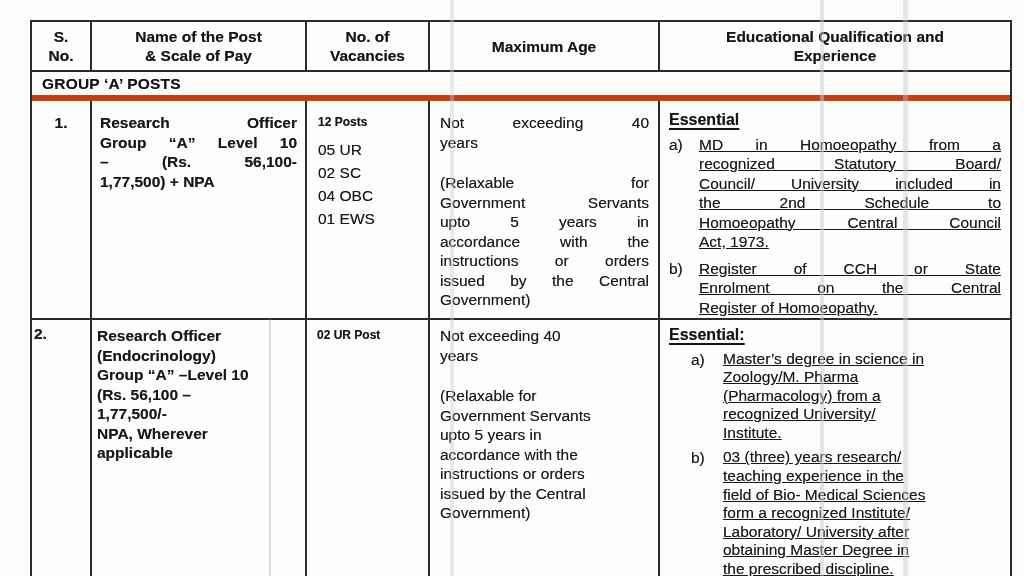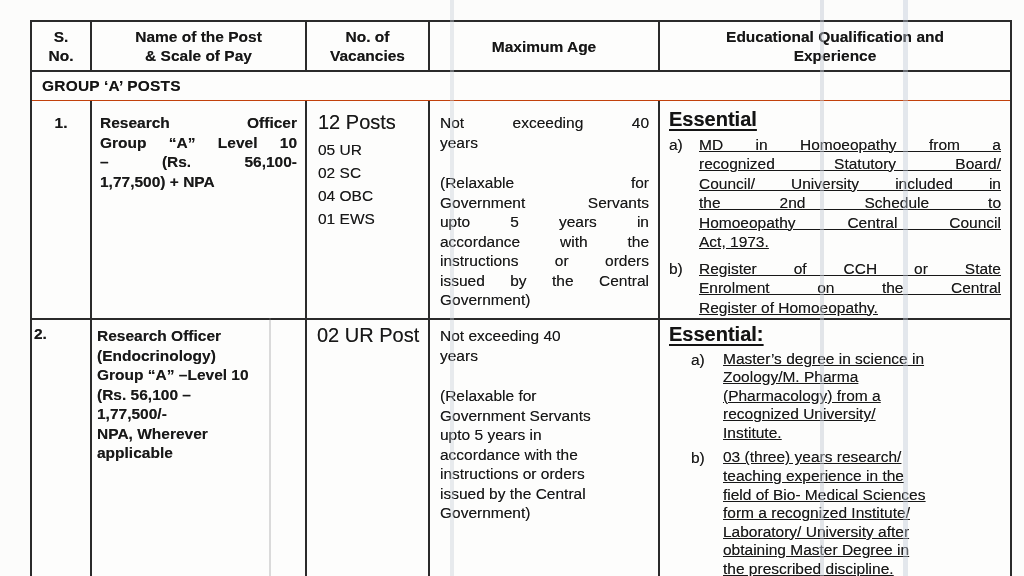--- a/index.html
+++ b/index.html
@@ -39,51 +39,51 @@
   .row.header .cell {
     display: flex; flex-direction: column;
     align-items: center; justify-content: center;
     font-weight: bold; font-size: 15.5px; line-height: 19px;
     text-align: center; color: #161616;
   }
 
   
   .group-row {
     height: 29px;
-    border-bottom: 1px solid #c2410c;
+    border-bottom: 6px solid #c2410c;
     display: flex; align-items: center;
     padding-left: 10px;
     font-weight: bold; font-size: 15.5px; color: #141414;
     letter-spacing: 0.2px;
   }
 
   
   .row.body1 { height: 219px; }
   .row.body2 { height: 300px; }
   .row.body .cell { font-size: 15.5px; line-height: 19.5px; color: #181818; }
 
   .sno-center { text-align: center; padding-top: 12px; font-weight: bold; font-size: 16px; }
   .sno-left   { text-align: left; padding: 4px 0 0 2px; font-weight: bold; font-size: 16px; }
 
   .name-cell { padding: 12px 8px 0 8px; font-weight: bold; font-size: 15.8px; }
   .name-cell2 { padding: 6px 6px 0 5px; font-weight: bold; font-size: 15.8px; }
 
   .vac-cell { padding: 12px 4px 0 11px; }
-  .vac-title { font-weight: normal; font-size: 20px; margin-bottom: 5px; }
+  .vac-title { font-weight: bold; font-size: 12px; margin-bottom: 5px; }
   .vac-lines > div { line-height: 23px; }
   .vac-cell2 { padding: 6px 4px 0 10px; }
 
   .age-cell { padding: 12px 9px 0 10px; }
   .age-cell2 { padding: 6px 9px 0 10px; }
   .para2 { margin-top: 21px; }
 
   .qual-cell { padding: 9px 9px 0 9px; }
   .qual-cell2 { padding: 5px 9px 0 9px; }
   .qual-heading {
-    font-weight: bold; font-size: 20px;
+    font-weight: bold; font-size: 16px;
     text-decoration: underline;
     text-decoration-thickness: 2px;
     text-underline-offset: 3px;
     margin-bottom: 5px;
     color: #141414;
   }
   .item { display: flex; margin-top: 5px; }
   .item .lbl { flex: none; width: 30px; }
   .item .txt { flex: 1; text-decoration: underline; }
   .indent .item { padding-left: 22px; }

